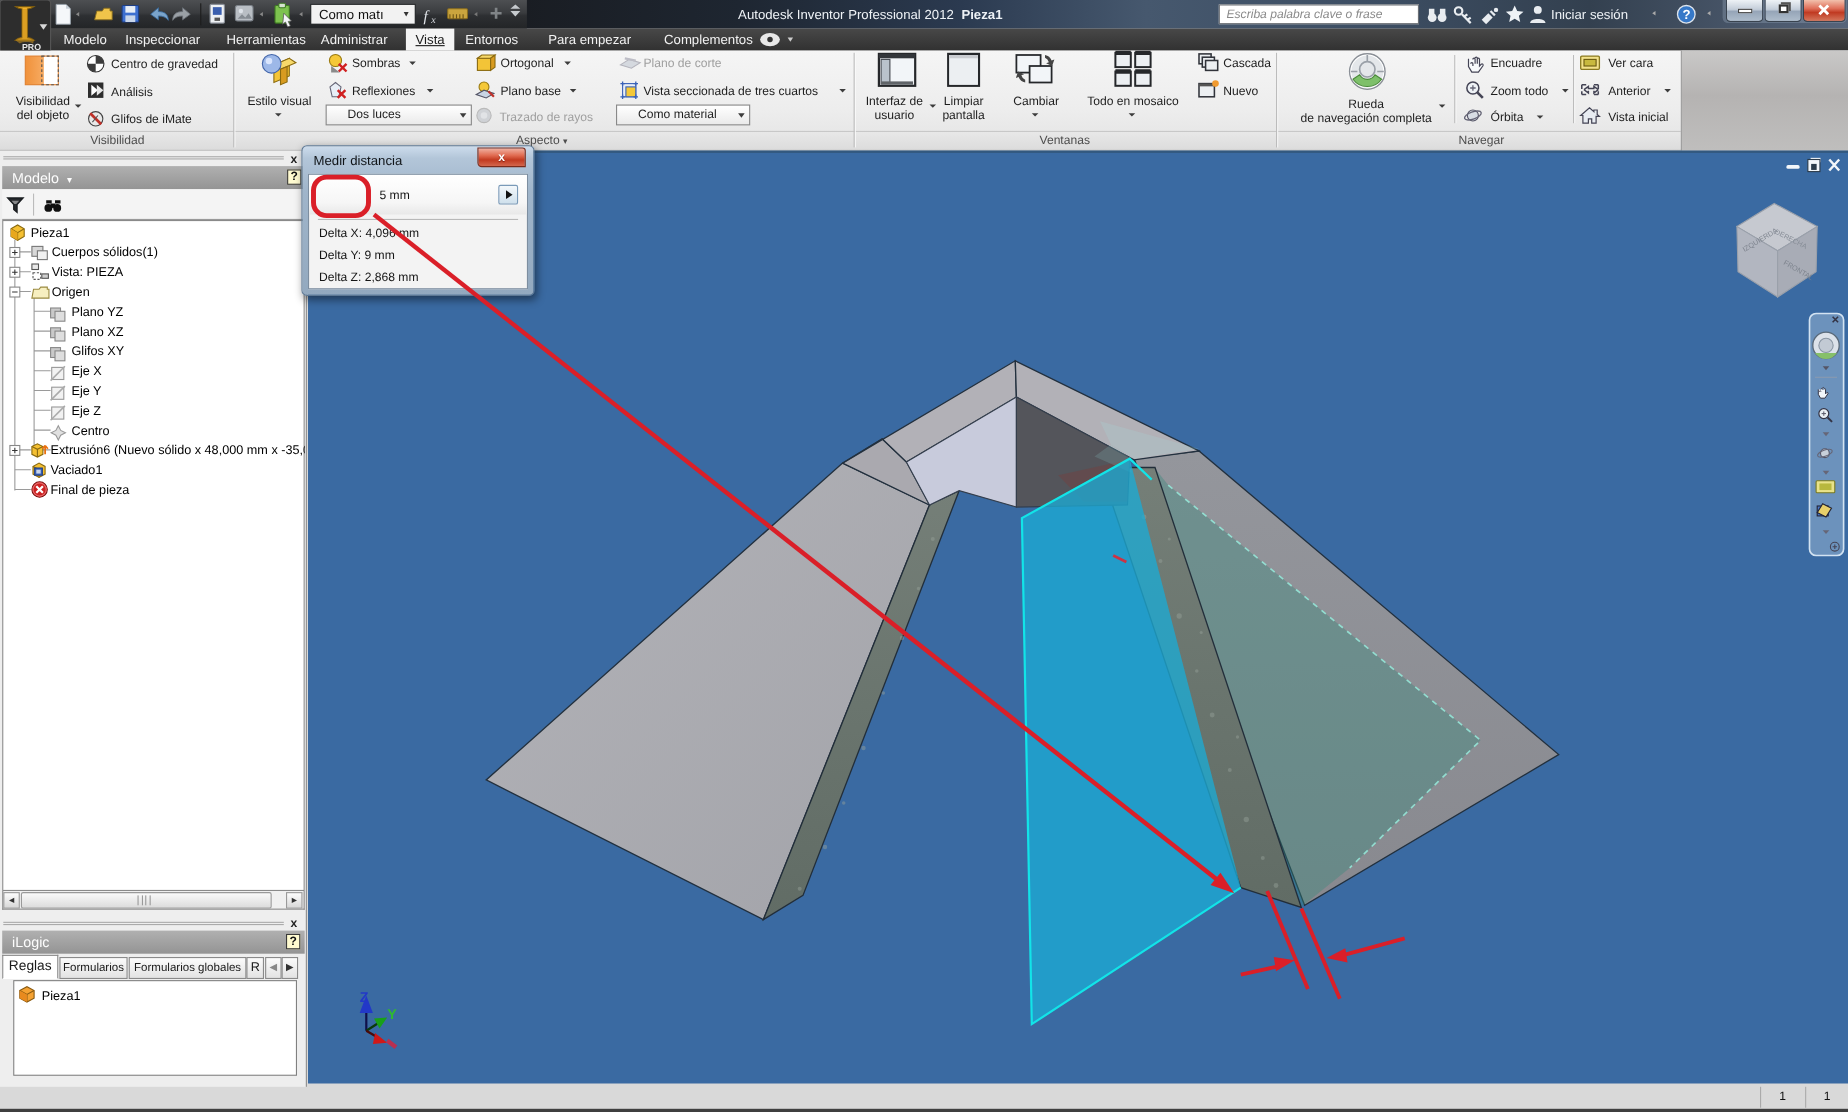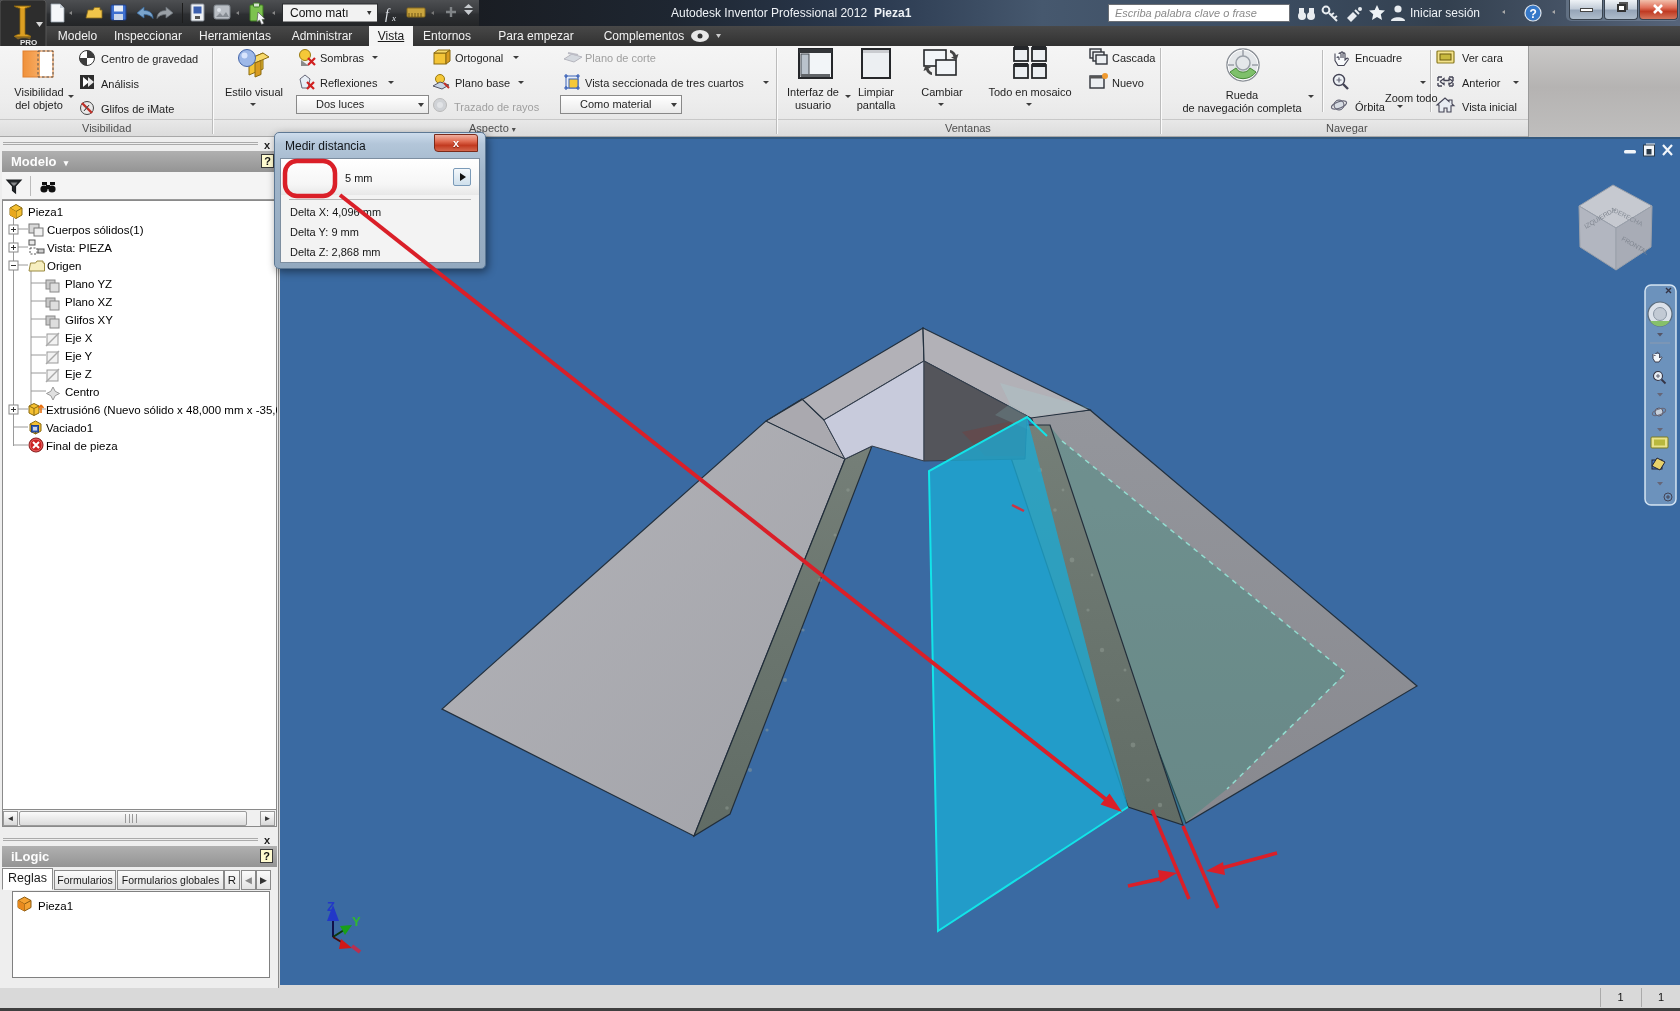--- a/index.html
+++ b/index.html
@@ -27,21 +27,21 @@
   .rtext { position:absolute; font-size:11px; color:#1e1e1e; line-height:13px; white-space:nowrap; }
   .rtext.dis { color:#9f9f9f; }
   .rtext.ctr { text-align:center; }
   .combo { position:absolute; height:19px; background:linear-gradient(180deg,#ffffff,#eaeaea); border:1px solid #898989; font-size:11px; color:#1e1e1e; line-height:17px; padding-left:19px; }
   .combo .ca { position:absolute; right:4px; top:7px; width:0; height:0; border-left:3.5px solid transparent; border-right:3.5px solid transparent; border-top:4px solid #3c3c3c; }
   .dca { position:absolute; width:0; height:0; border-left:3px solid transparent; border-right:3px solid transparent; border-top:3.5px solid #3c3c3c; }
   #ribright { left:1528px; top:46px; width:152px; height:91px; background:linear-gradient(180deg,#c9c8c7,#b5b3b2 45%,#bfbebd); border-left:1px solid #9a9a9a; }
 
   
   #leftcol { left:0; top:137px; width:279px; height:851px; background:#eeeeee; border-right:1px solid #8a8a8a; }
-  .phead { position:absolute; left:2px; width:275px; height:21px; background:linear-gradient(180deg,#b0b0b0,#949494); color:#fdfdfd; font-weight:bold; font-size:13px; line-height:21px; padding-left:9px; }
+  .phead { position:absolute; left:2px; width:275px; height:21px; background:linear-gradient(180deg,#b0b0b0,#949494); color:#fdfdfd; font-weight:normal; font-size:13px; line-height:21px; padding-left:9px; }
   .helpbox { position:absolute; width:13px; height:14px; background:#fffbd0; border:1px solid #3a3a3a; color:#111; font-size:11px; font-weight:bold; text-align:center; line-height:13px; }
   .splitline { position:absolute; left:3px; width:255px; height:1px; background:#aaa; box-shadow:0 2px 0 #aaa; }
   .splitx { position:absolute; font-size:11px; font-weight:bold; color:#222; line-height:10px; }
   #mtree { left:2px; top:200px; width:275px; height:610px; background:#ffffff; border:1px solid #8a8a8a; }
   .trow { position:absolute; left:0; height:18px; font-size:11.5px; color:#000; line-height:18px; white-space:nowrap; }
 
   
   #hscroll { left:2px; top:810px; width:275px; height:17px; background:#f0f0f0; border:1px solid #8a8a8a; border-top:none; }
   .sbtn { position:absolute; width:15px; height:15px; background:linear-gradient(180deg,#fdfdfd,#d8d8d8); border:1px solid #9a9a9a; color:#333; font-size:8px; text-align:center; line-height:14px; }
   #sthumb { position:absolute; left:16px; top:0; width:228px; height:15px; background:linear-gradient(180deg,#fafafa,#dcdcdc); border:1px solid #9a9a9a; border-radius:2px; }
@@ -176,21 +176,21 @@
     <div style="width:9px;height:8px;background:#fff;border:2px solid #333;margin:4px auto 0; box-shadow:2px -2px 0 #555;"></div>
     </div>
   <div class="abs" style="left:1639px; top:0; width:39px; height:20px; background:linear-gradient(180deg,#f2c0ac,#e0705a 40%,#c03a22 60%,#d4765c); border:1px solid #39434f; border-top:none; border-radius:0 0 4px 4px;">
     <svg width="37" height="18">
         <path d="M14 5 l8 8 m0 -8 l-8 8" stroke="#fff" stroke-width="2.6"></path>
       </svg></div>
 
   <div class="abs" id="tabrow"></div>
   <div class="abs tab" style="left:50px; width:55px;">Modelo</div>
   <div class="abs tab" style="left:108px; width:80px;">Inspeccionar</div>
-  <div class="abs tab" style="left:192px; width:86px;">Herramientas</div>
+  <div class="abs tab" style="left:192px; width:86px;text-align:right;">Herramientas</div>
   <div class="abs tab" style="left:284px; width:76px;">Administrar</div>
   <div class="abs tab active" style="left:369px; width:44px;">Vista</div>
   <div class="abs tab" style="left:416px; width:62px;">Entornos</div>
   <div class="abs tab" style="left:484px; width:104px;">Para empezar</div>
   <div class="abs tab" style="left:592px; width:104px;">Complementos</div>
   <svg class="abs" style="left:688px; top:26px;" width="50" height="20" viewBox="0 0 50 20">
     <ellipse cx="12" cy="10" rx="9" ry="6" fill="#e8e8e8"></ellipse>
       <circle cx="12" cy="10" r="2.5" fill="#333"></circle>
     <path d="M28 8 l5 0 l-2.5 4 z" fill="#ccc"></path>
   </svg>
@@ -407,21 +407,21 @@
 
     <g transform="translate(277,51)">
         <path d="M0 8 L8 1 l4 3.5 V3 h3 v4 l2 1.8 h-3 V15 h-4 v-4 h-3 v4 H2 V8 z" fill="#e8ecf2" stroke="#445" stroke-width="1.1"></path>
       </g>
   </svg>
   <div class="rtext ctr" style="left:1167px; top:89px; width:150px;">Rueda<br>de navegación completa</div>
   <div class="dca" style="left:1308px; top:95px;"></div>
   <div class="abs grpsep" style="left:1322px; top:50px; height:62px;"></div>
   <div class="abs grpsep" style="left:1430px; top:50px; height:62px;"></div>
   <div class="rtext" style="left:1355px; top:52px;">Encuadre</div>
-  <div class="rtext" style="left:1355px; top:92px;margin-left:30px;">Zoom todo</div>
+  <div class="rtext" style="left:1355px; top:77px;">Zoom todo</div>
     <div class="dca" style="left:1420px; top:81px;"></div>
   <div class="rtext" style="left:1355px; top:101px;">Órbita</div>
     <div class="dca" style="left:1397px; top:105px;"></div>
   <div class="rtext" style="left:1462px; top:52px;">Ver cara</div>
   <div class="rtext" style="left:1462px; top:77px;">Anterior</div>
     <div class="dca" style="left:1513px; top:81px;"></div>
   <div class="rtext" style="left:1462px; top:101px;">Vista inicial</div>
 
   <div class="abs" id="leftcol"></div>
 

